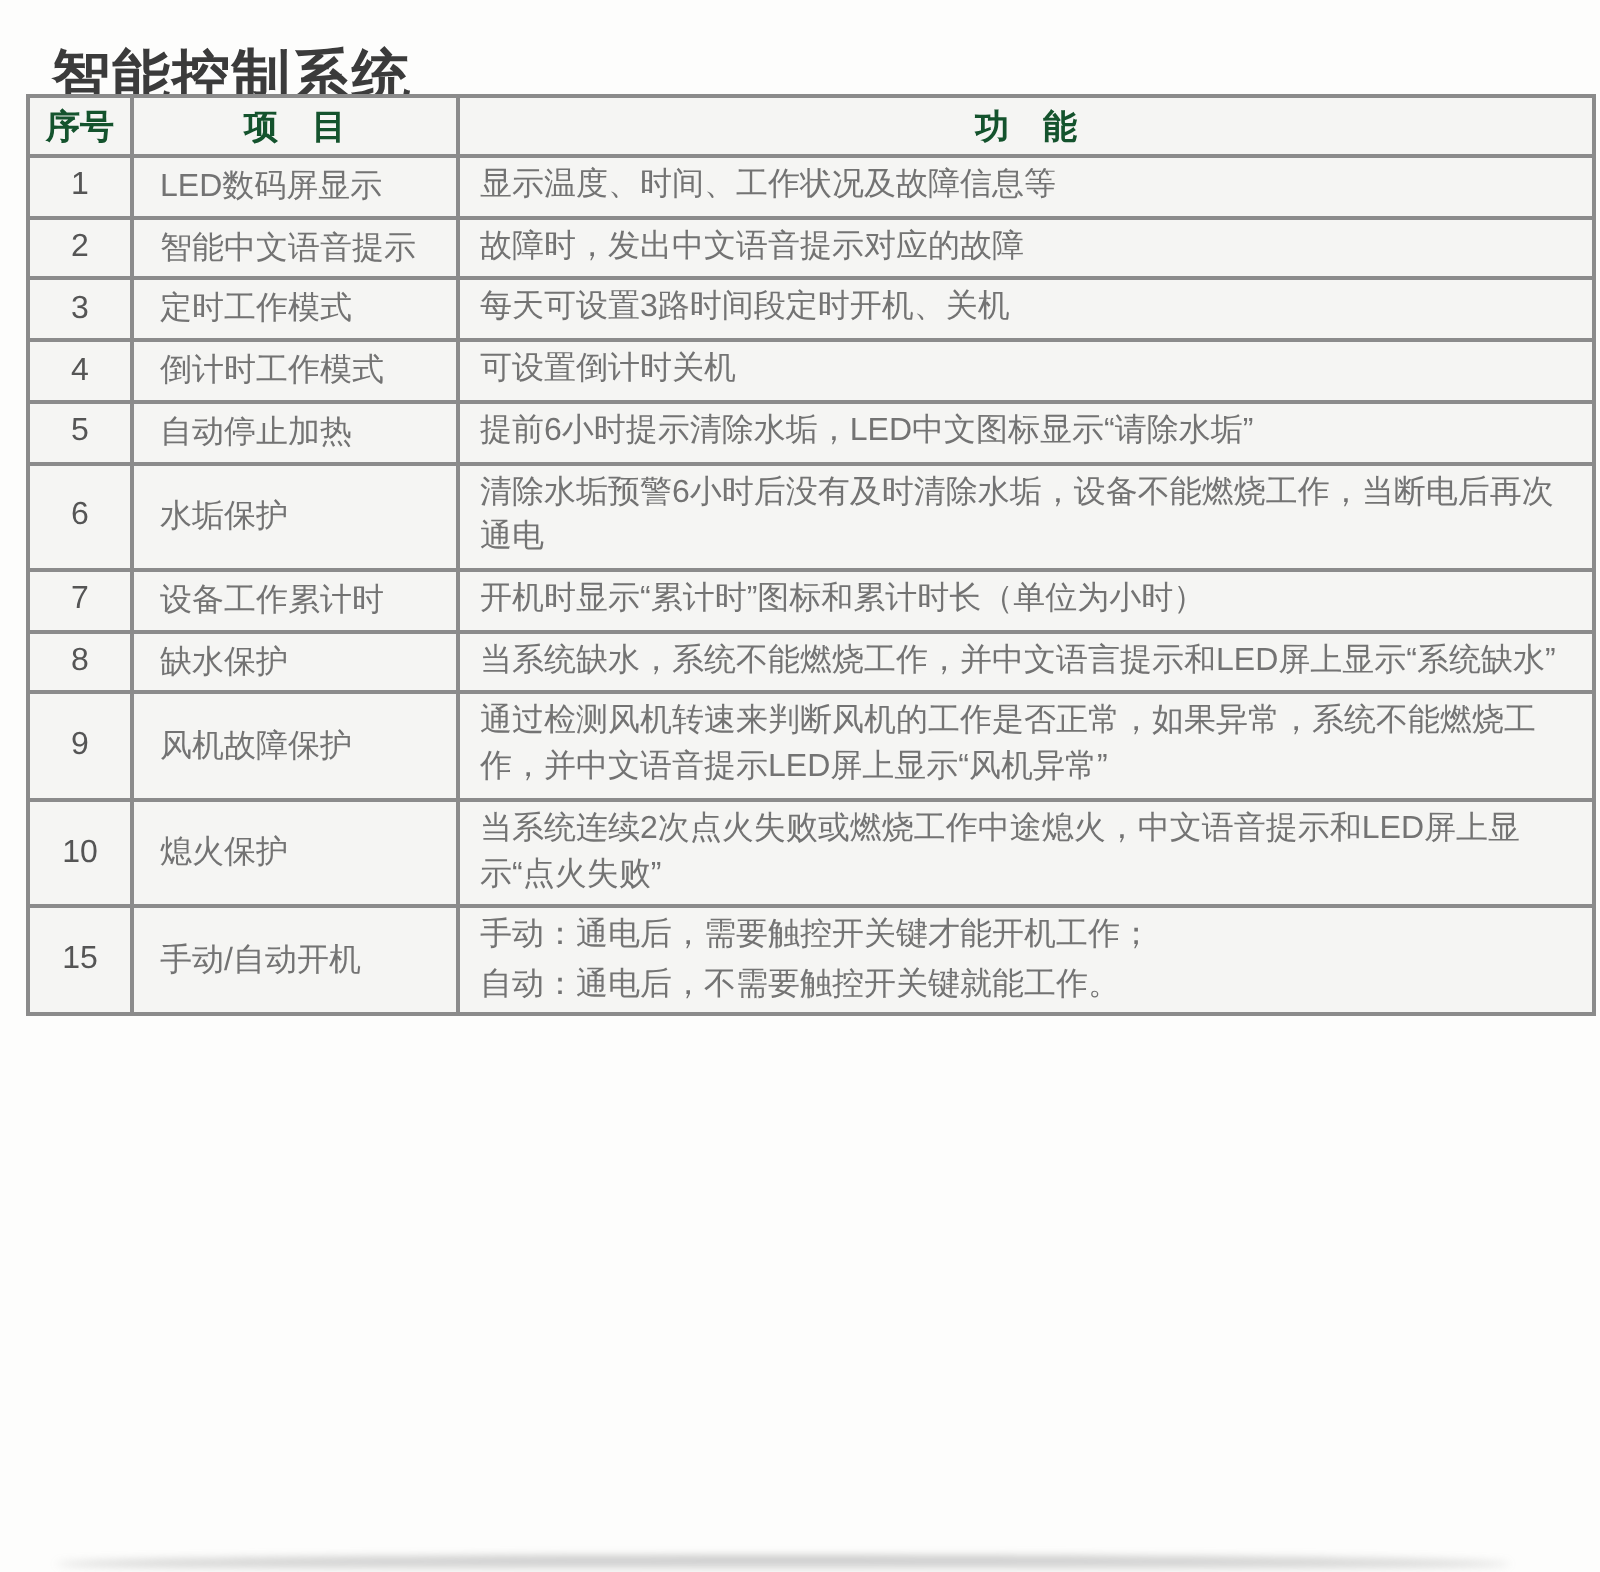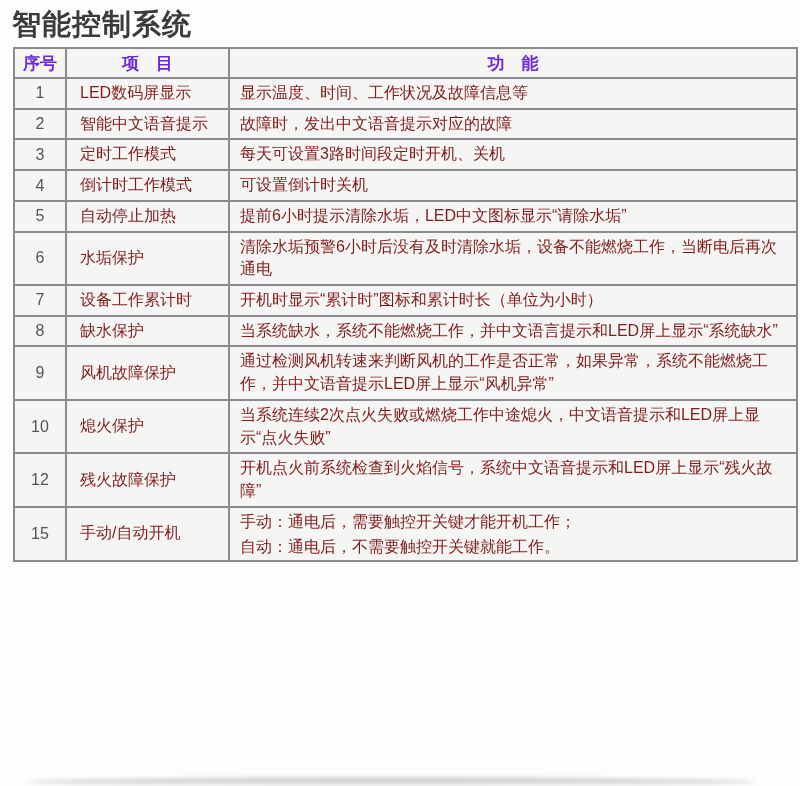--- a/index.html
+++ b/index.html
@@ -12,47 +12,47 @@
     position: relative;
     width: 800px;
     height: 786px;
     overflow: hidden;
     background: #fdfdfc;
   }
   .title {
     position: absolute;
     left: 9px;
     top: 2px;
-    margin: 3px;
+    margin: 17px;
     font-size: 29px;
     font-weight: bold;
     color: #3b3b3b;
     letter-spacing: 1px;
   }
   table.spec-table {
     position: absolute;
     left: 13px;
     top: 47px;
     width: 785px;
     border-collapse: collapse;
     table-layout: fixed;
     background: #f5f5f3;
   }
   .c-no   { width: 52px; }
   .c-item { width: 163px; }
   th, td {
     border: 2px solid #8b8b8b;
-    color: #7f1d1d;
+    color: #737373;
     overflow: hidden;
   }
   th {
     height: 26px;
     font-size: 17px;
     font-weight: bold;
-    color: #6d28d9;
+    color: #14532d;
     text-align: center;
     padding: 1px 4px;
   }
   td {
     font-size: 16px;
     height: 23px;
     padding: 1px 6px;
     vertical-align: middle;
   }
   td.no {
@@ -158,25 +158,20 @@
     <td class="func">通过检测风机转速来判断风机的工作是否正常，如果异常，系统不能燃烧工作，并中文语音提示LED屏上显示“风机异常”</td>
   </tr>
 
   <tr>
     <td class="no">10</td>
     <td class="item">熄火保护</td>
     <td class="func">当系统连续2次点火失败或燃烧工作中途熄火，中文语音提示和LED屏上显示“点火失败”</td>
   </tr>
 
 
-  <tr>
-    <td class="no">12</td>
-    <td class="item">残火故障保护</td>
-    <td class="func">开机点火前系统检查到火焰信号，系统中文语音提示和LED屏上显示“残火故障”</td>
-  </tr>
 
 
 
   <tr>
     <td class="no">15</td>
     <td class="item">手动/自动开机</td>
     <td class="func two-line">手动：通电后，需要触控开关键才能开机工作；
 自动：通电后，不需要触控开关键就能工作。</td>
   </tr>
 

